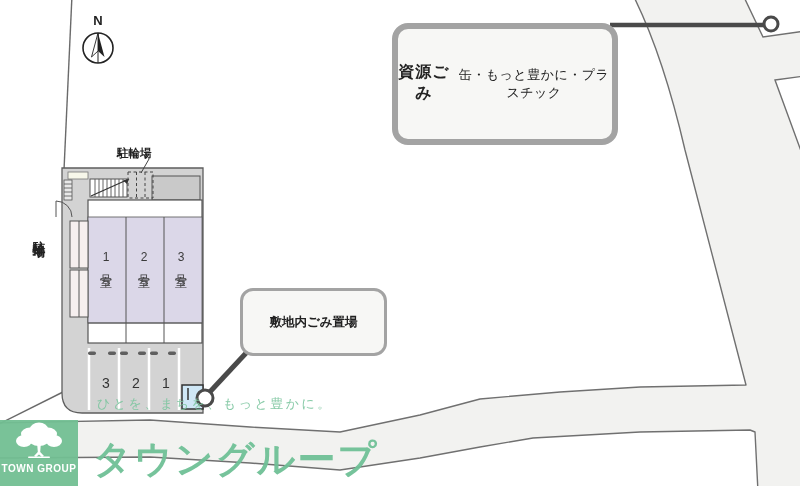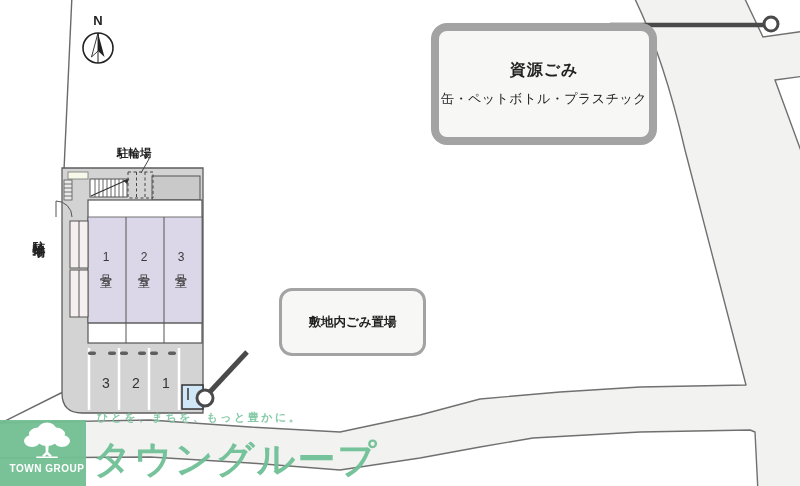--- a/index.html
+++ b/index.html
@@ -16,23 +16,23 @@
     writing-mode:vertical-rl;text-orientation:upright;
     letter-spacing:2px;color:#222;
   }
   .room-label{
     writing-mode:vertical-rl;text-orientation:upright;
     font-size:12px;line-height:13px;color:#3a3a3a;letter-spacing:1px;
   }
   .park-num{font-size:14px;color:#333;width:20px;text-align:center;}
   .callout{
     position:absolute;box-sizing:border-box;
-    background:#f7f7f5;border:8px solid #a3a3a3;border-radius:16px;
-    display:flex;flex-direction:column;align-items:center;justify-content:center;
-    color:#222;text-align:center;z-index:5;margin-left:39px;
+    background:#f7f7f5;border:6px solid #a3a3a3;border-radius:16px;
+    display:flex;flex-direction:row;align-items:center;justify-content:center;
+    color:#222;text-align:center;z-index:5;
   }
   .callout .title{font-weight:bold;}
   .callout .line{font-weight:normal;}
   #callout-recyclable{left:392px;top:23px;width:226px;height:122px;gap:6px;}
   #callout-recyclable .title{font-size:16px;letter-spacing:1px;margin-bottom:3px;}
   #callout-recyclable .line{font-size:13px;letter-spacing:0.5px;}
   #callout-onsite{left:240px;top:288px;width:147px;height:68px;gap:5px;border-width:3.5px;border-radius:13px;}
   #callout-onsite .title{font-size:12.5px;}
   #callout-onsite .line{font-size:12px;}
   #compass-n{left:89px;top:13px;width:18px;text-align:center;font-size:13px;font-weight:600;color:#222;}
@@ -41,25 +41,25 @@
   #room-label-1{left:99px;top:250px;}
   #room-label-2{left:137px;top:250px;}
   #room-label-3{left:174px;top:250px;}
   #park-3{left:96px;top:375px;}
   #park-2{left:126px;top:375px;}
   #park-1{left:156px;top:375px;}
   
   #logo-square{
     left:0;top:420px;width:78px;height:66px;
     background:rgba(114,191,146,0.95);z-index:6;
-    display:flex;flex-direction:column;align-items:center;justify-content:flex-start;padding-left:8px;
+    display:flex;flex-direction:column;align-items:center;justify-content:flex-start;
   }
   #logo-caption{color:#fff;font-size:10px;font-weight:bold;letter-spacing:0.5px;margin-top:1px;}
   #tagline{
-    left:97px;top:410px;font-size:11px;font-weight:700;letter-spacing:2.5px;
+    left:97px;top:395px;font-size:13px;font-weight:400;letter-spacing:2.5px;
     color:rgba(125,198,160,0.92);z-index:6;
   }
   #brand{
     left:93px;top:434px;font-size:38px;font-weight:bold;letter-spacing:2px;
     color:rgba(111,192,150,0.95);z-index:6;
   }
 </style>
 </head>
 <body>
 
@@ -170,21 +170,21 @@
   <div class="abs room-label" id="room-label-1">1号室</div>
   <div class="abs room-label" id="room-label-2">2号室</div>
   <div class="abs room-label" id="room-label-3">3号室</div>
 
   <div class="abs park-num" id="park-3">3</div>
   <div class="abs park-num" id="park-2">2</div>
   <div class="abs park-num" id="park-1">1</div>
 
   <div class="callout" id="callout-recyclable">
     <div class="title">資源ごみ</div>
-    <div class="line">缶・ペットボトル・プラスチック</div>
+    <div class="line">缶・もっと豊かに・プラスチック</div>
   </div>
 
   <div class="callout" id="callout-onsite">
     <div class="title">敷地内ごみ置場</div>
   </div>
 
   <div class="abs" id="logo-square">
     <svg width="62" height="42" viewBox="0 0 62 42">
       <g fill="#ffffff">
         <ellipse cx="31" cy="9" rx="9" ry="6.5"></ellipse>

